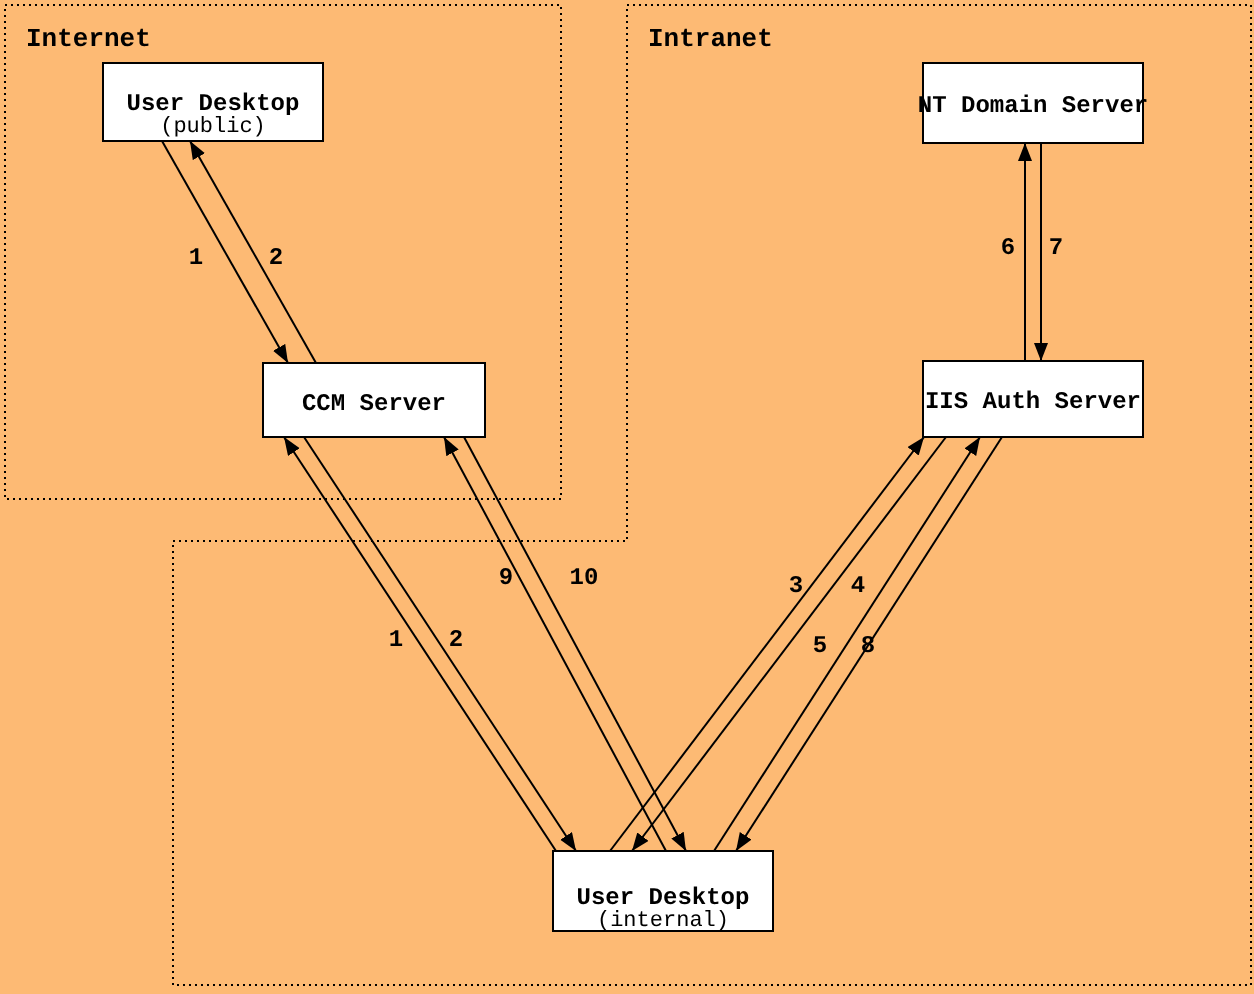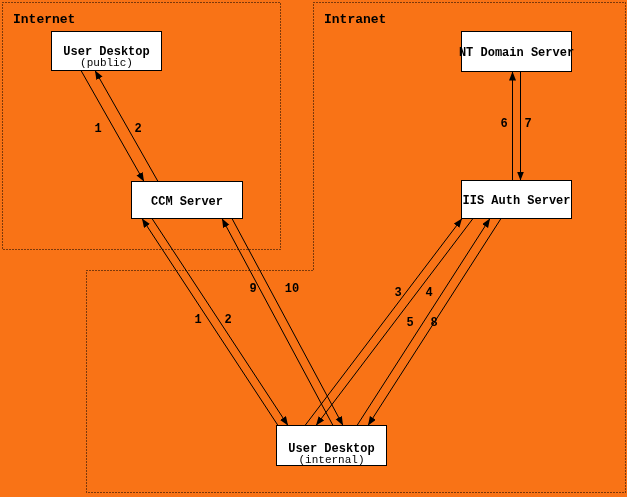--- a/index.html
+++ b/index.html
@@ -4,21 +4,21 @@
 <style>
   html, body {
     margin: 0;
     padding: 0;
     background: #ffffff;
   }
   .stage {
     position: relative;
     width: 627px;
     height: 497px;
-    background: #f97316;
+    background: #fdba74;
     font-family: "Liberation Mono", "DejaVu Sans Mono", monospace;
   }
   svg { display: block; }
   .zone-border {
     fill: none;
     stroke: #000000;
     stroke-width: 1;
     stroke-dasharray: 1 2;
   }
   .node-box {

